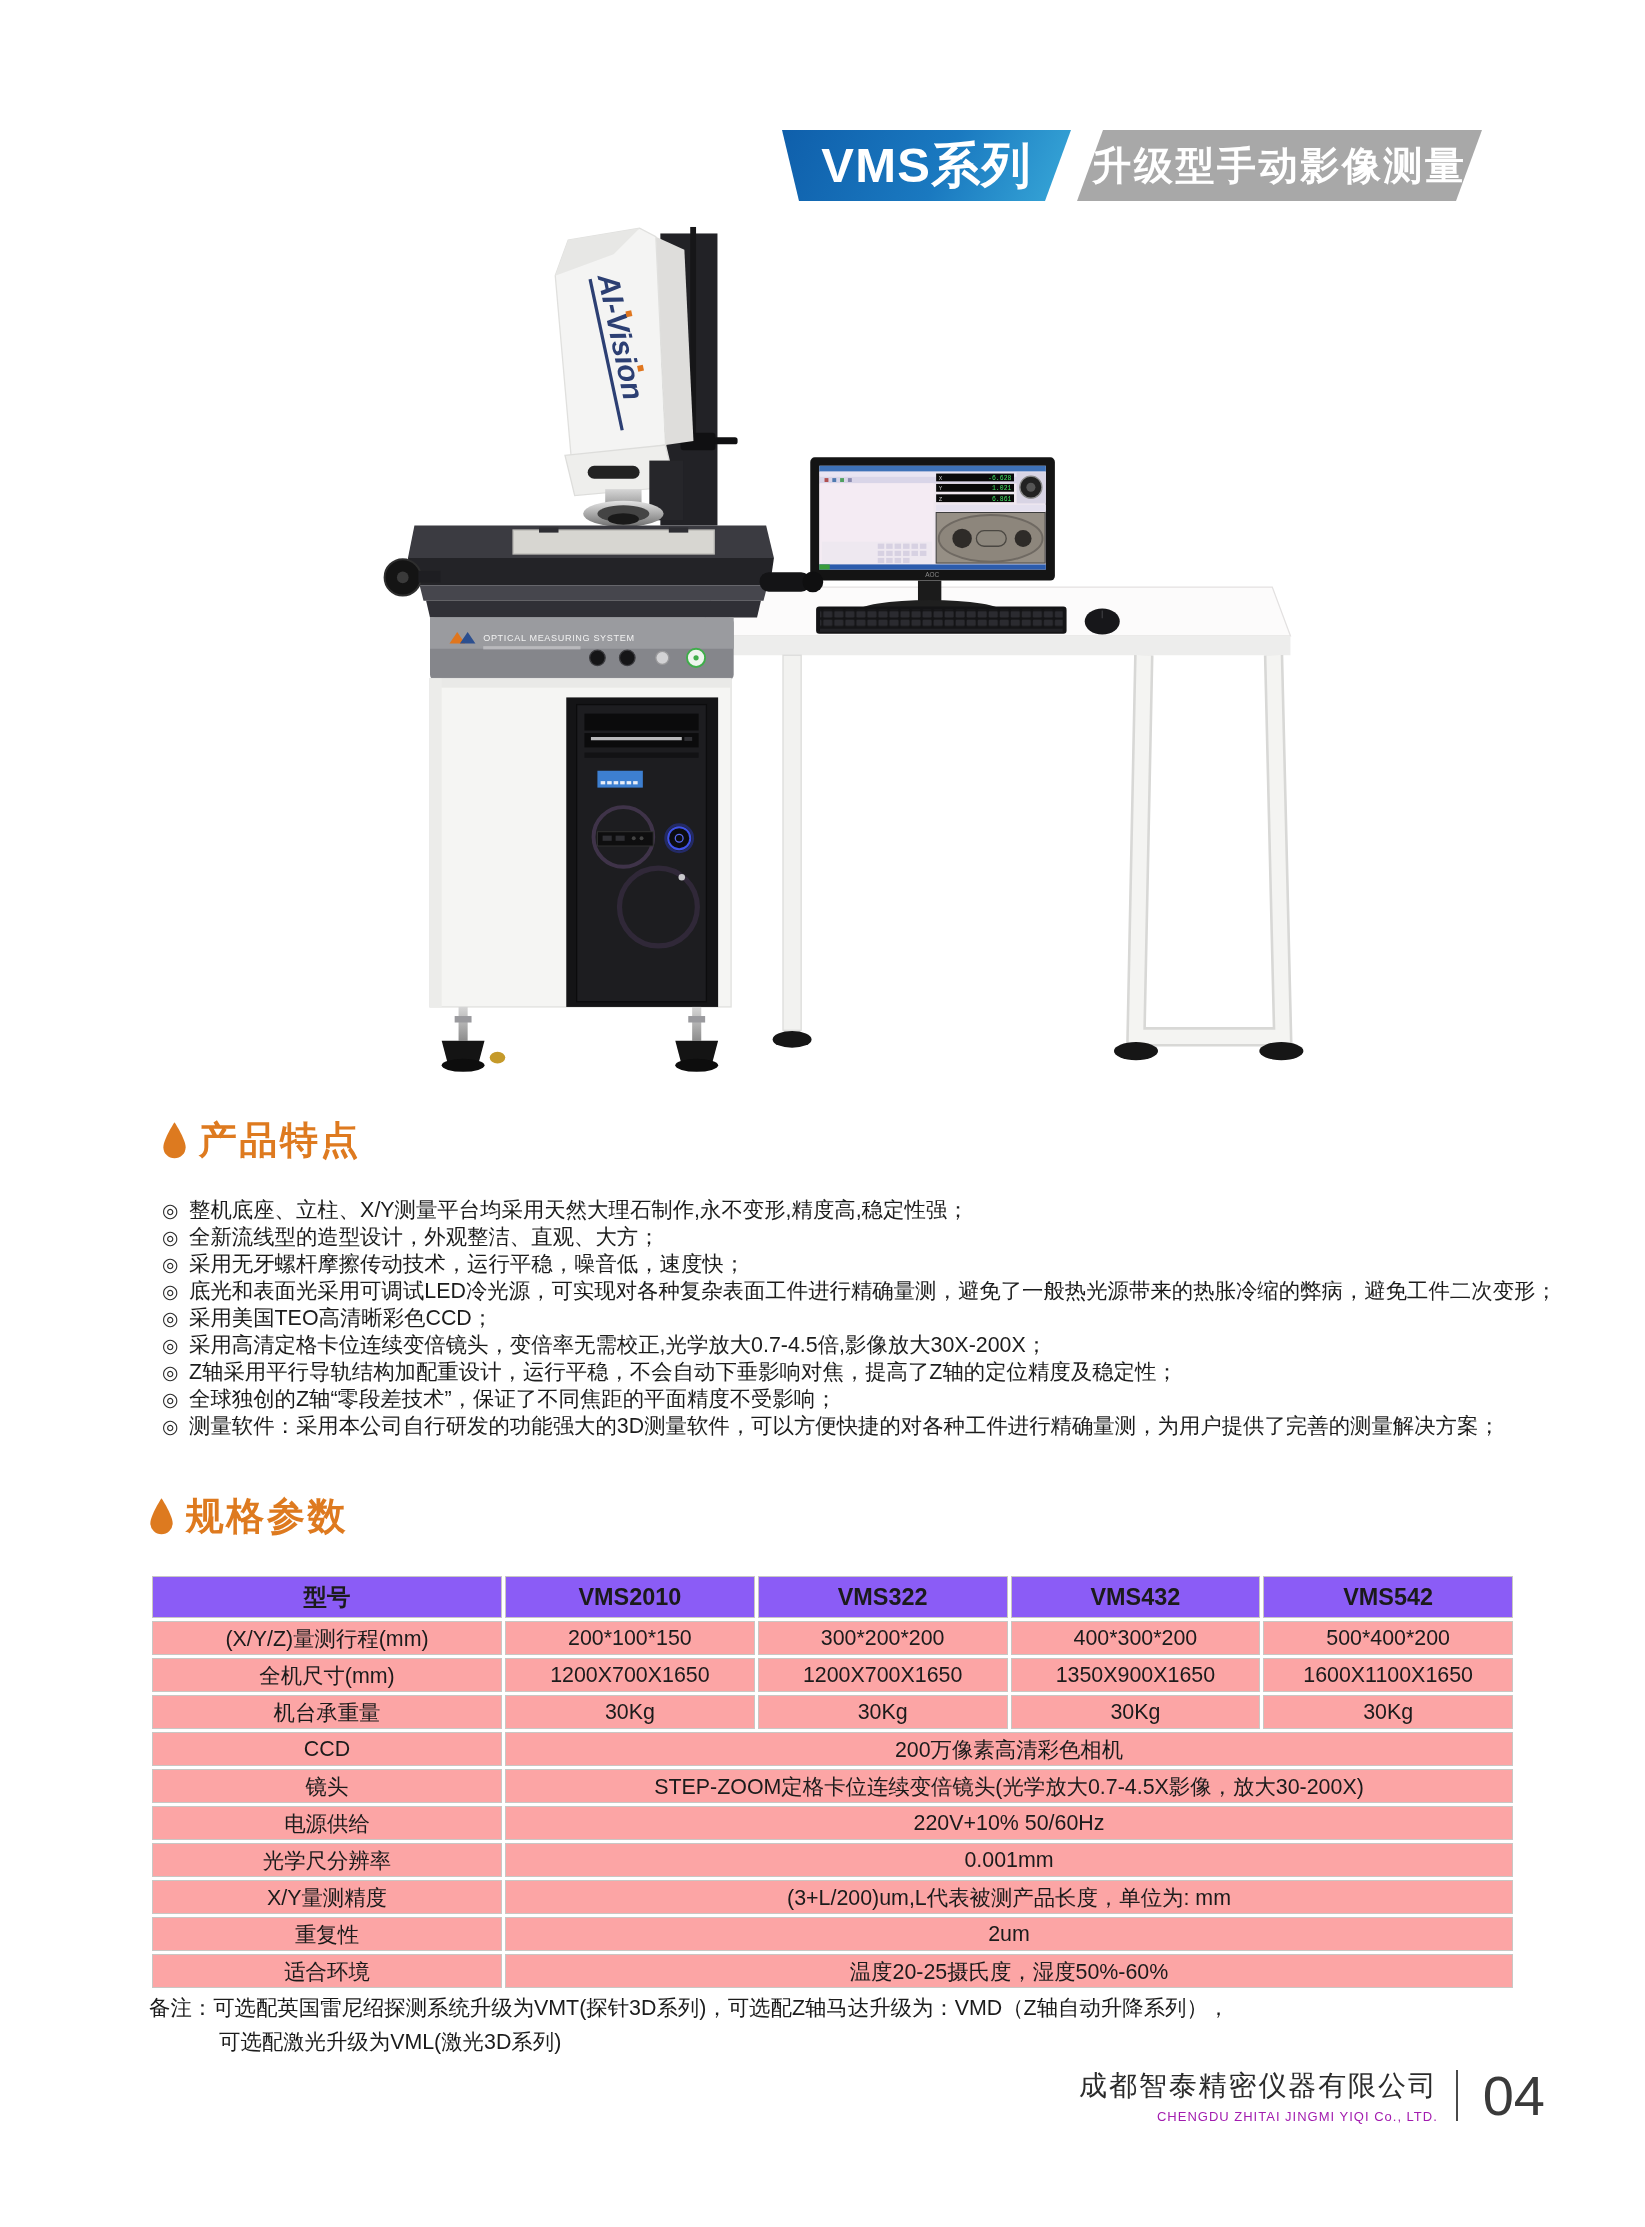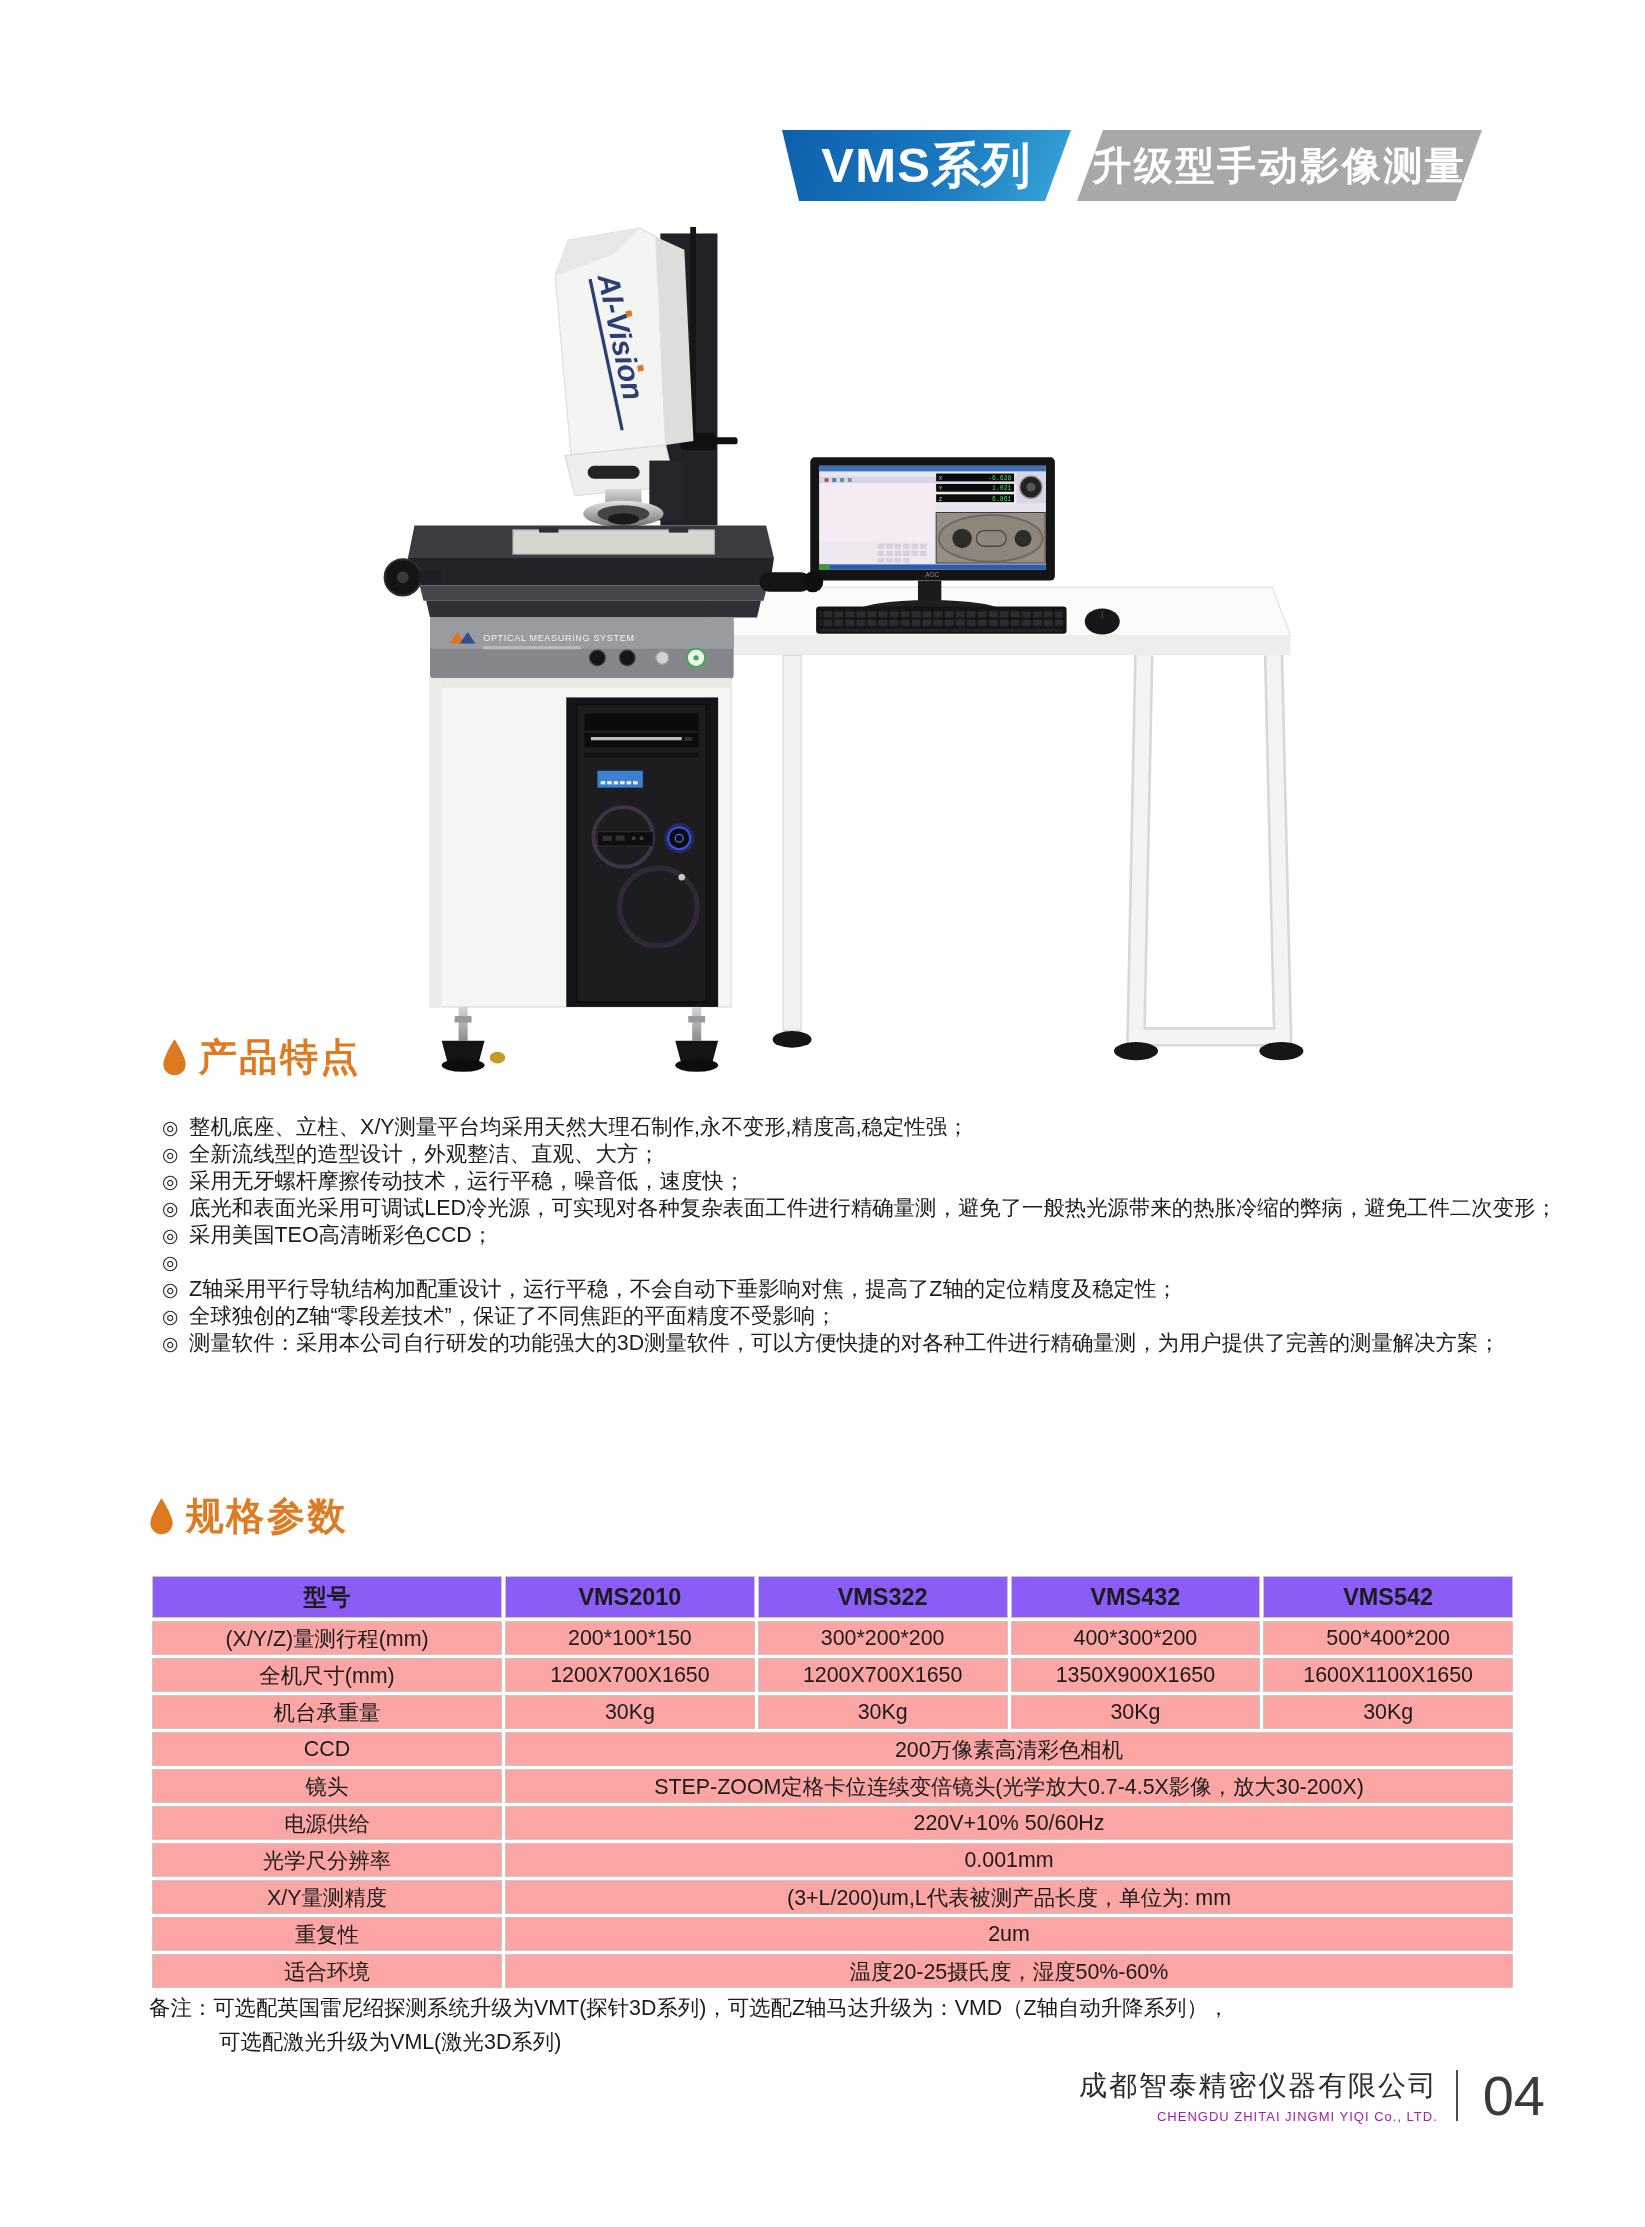--- a/index.html
+++ b/index.html
@@ -11,21 +11,21 @@
     background:linear-gradient(115deg,#0f5fab 0%,#1a79c0 55%,#38a8d8 100%);
     clip-path:polygon(0 0,100% 0,calc(100% - 26px) 100%,17px 100%);
     color:#fff;font-weight:bold;font-size:49px;line-height:71px;text-align:center;letter-spacing:1.3px;}
   .hdr-sub{position:absolute;left:1077px;top:130px;width:405px;height:71px;
     background:#a8a8a8;
     clip-path:polygon(26px 0,100% 0,calc(100% - 26px) 100%,0 100%);
     color:#fff;font-weight:bold;font-size:39px;line-height:71px;text-align:center;letter-spacing:2.6px;}
 
   
   .sec-title{display:flex;align-items:center;gap:11.7px;color:#DE7A1F;font-size:38px;font-weight:bold;letter-spacing:2.6px;}
-  .features{position:absolute;left:162px;top:1000px;width:1454px;}
+  .features{position:absolute;left:162px;top:1083px;width:1454px;}
   .features ul{list-style:none;margin:23.4px 0 0 0;padding:0;}
   .features li{display:flex;gap:10.4px;font-size:21.4px;line-height:27px;color:#1c1c1c;}
   .features li .mk{font-size:19px;color:#2a2a2a;flex:0 0 auto;}
 
   .specs{position:absolute;left:149px;top:1459px;width:1369px;}
   table.spec{border-collapse:separate;border-spacing:3.2px 3.9px;width:1367px;table-layout:fixed;margin-top:19.5px;}
   table.spec th,table.spec td{border:0.6px solid #c9c7c4;background:#fca5a5;text-align:center;
     font-size:21.4px;color:#1b1b1b;height:32px;padding:0 6.5px;overflow:hidden;}
   table.spec th{background:#8b5cf6;font-weight:bold;font-size:23.4px;height:40px;}
   table.spec col.lbl{width:350px;}
@@ -294,20 +294,21 @@
         <li>
           <span class="mk">◎</span>
           <span>底光和表面光采用可调试LED冷光源，可实现对各种复杂表面工件进行精确量测，避免了一般热光源带来的热胀冷缩的弊病，避免工件二次变形；</span>
         </li>
         <li>
           <span class="mk">◎</span>
           <span>采用美国TEO高清晰彩色CCD；</span>
         </li>
         <li>
           <span class="mk">◎</span>
+          <span>采用高清定格卡位连续变倍镜头，变倍率无需校正,光学放大0.7-4.5倍,影像放大30X-200X；</span>
         </li>
         <li>
           <span class="mk">◎</span>
           <span>Z轴采用平行导轨结构加配重设计，运行平稳，不会自动下垂影响对焦，提高了Z轴的定位精度及稳定性；</span>
         </li>
         <li>
           <span class="mk">◎</span>
           <span>全球独创的Z轴“零段差技术”，保证了不同焦距的平面精度不受影响；</span>
         </li>
         <li>

